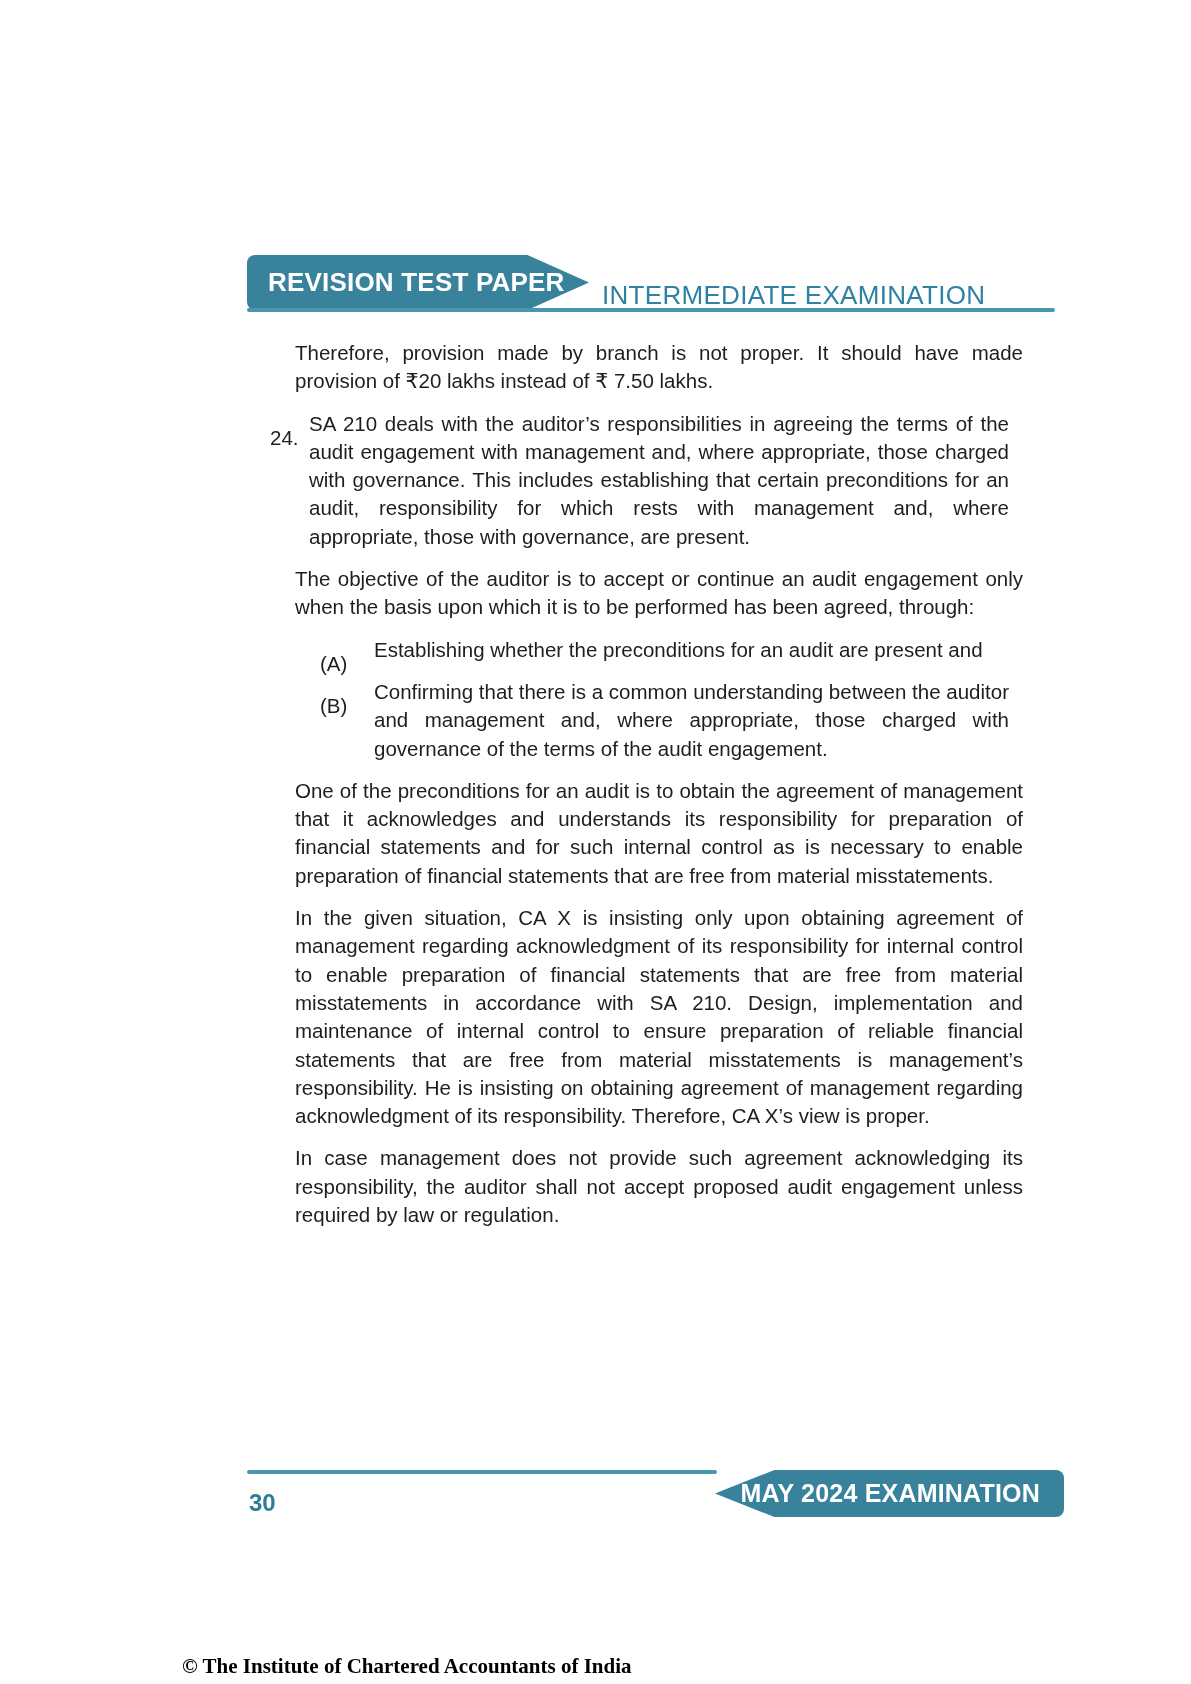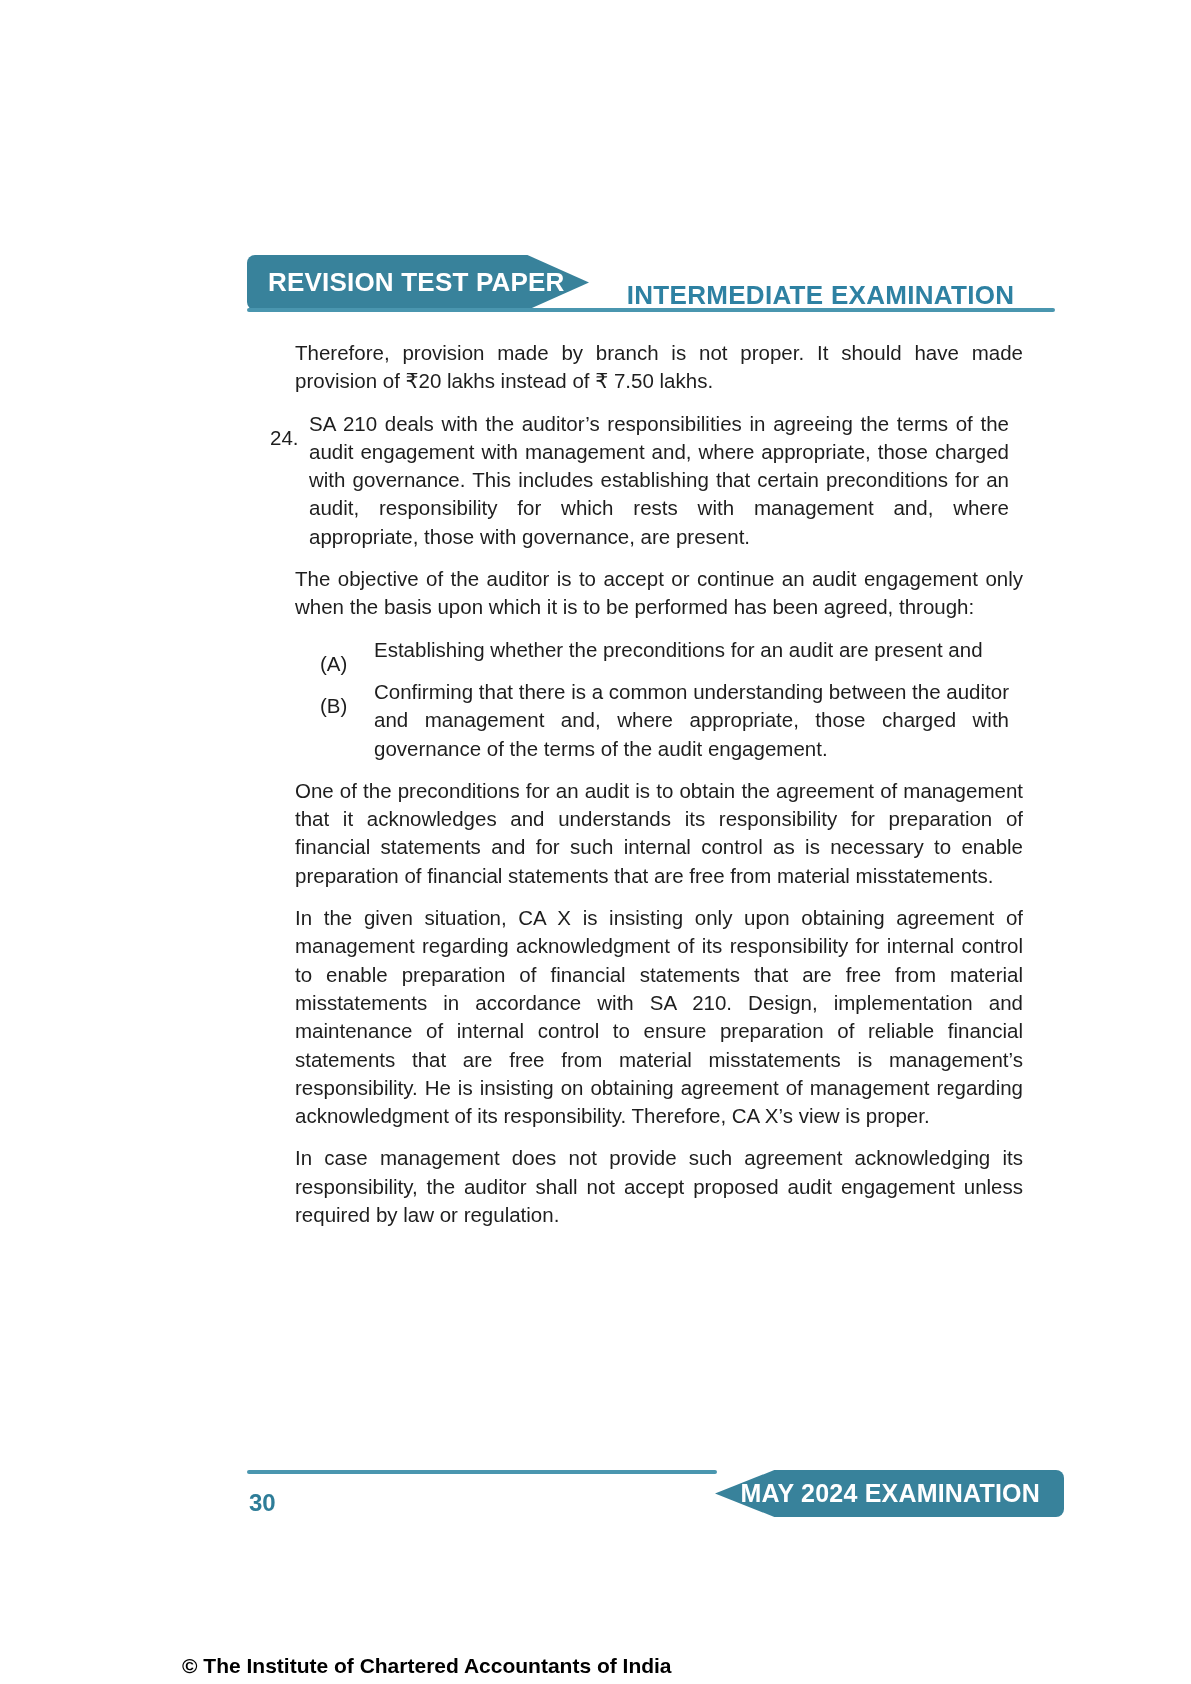--- a/index.html
+++ b/index.html
@@ -29,23 +29,23 @@
     font-weight: bold;
     font-size: 26px;
     letter-spacing: 0.2px;
     padding-left: 7px;
     white-space: nowrap;
   }
   .hdr-title {
     position: absolute;
     left: 560px; top: 238px;
     width: 437px;
-    text-align: center;
+    text-align: left;
     color: #2E81A2;
-    font-weight: bold;
+    font-weight: normal;
     font-size: 26px;
     line-height: 30px;
     letter-spacing: 0.3px;
     white-space: nowrap;
   }
   .hdr-rule {
     position: absolute;
     left: 205px; top: 266px;
     width: 808px; height: 4px;
     background: #4A96AF;
@@ -98,21 +98,21 @@
     left: 207px; top: 1447px;
     color: #2E7D98;
     font-weight: bold;
     font-size: 24px;
   }
 
   
   .copyright {
     position: absolute;
     left: 140px; top: 1612px;
-    font-family: Liberation Sans, sans-serif;
+    font-family: Liberation Serif, serif;
     font-weight: bold;
     font-size: 21px;
     color: #000000;
     white-space: nowrap;
   }
 </style>
 </head>
 <body>
 
 <div class="page">

